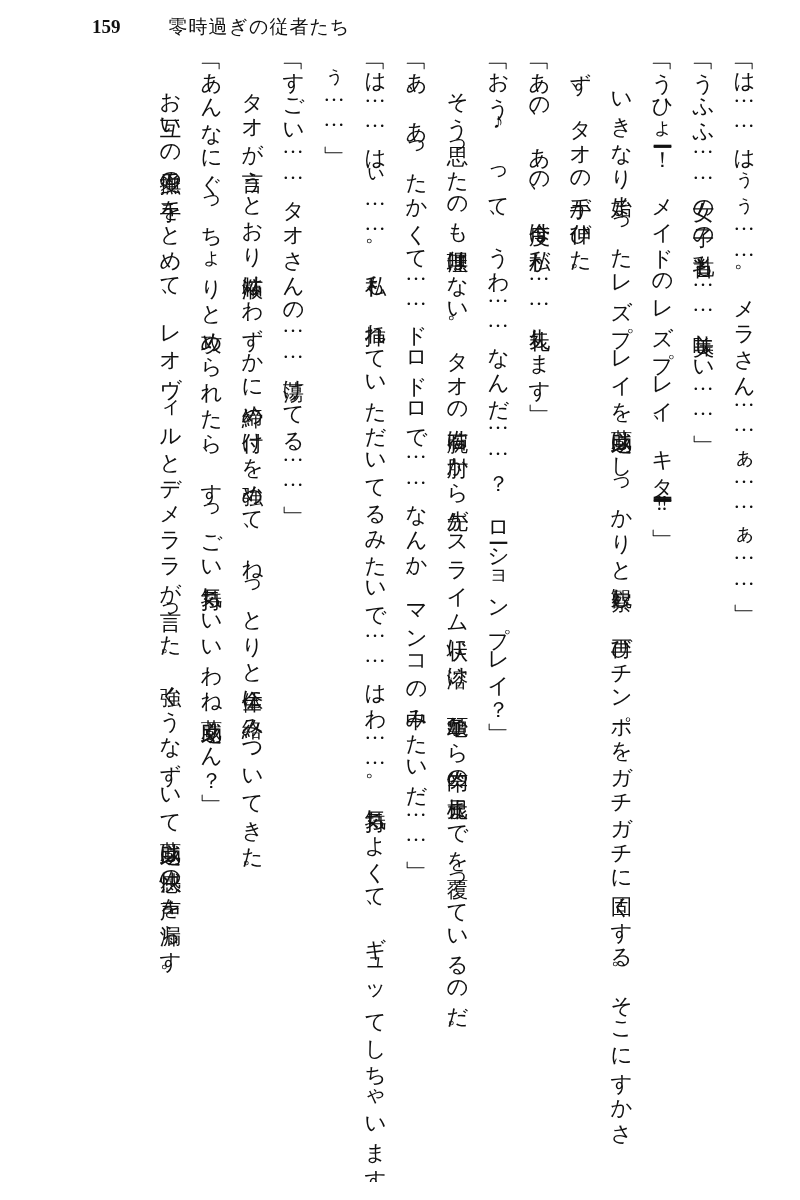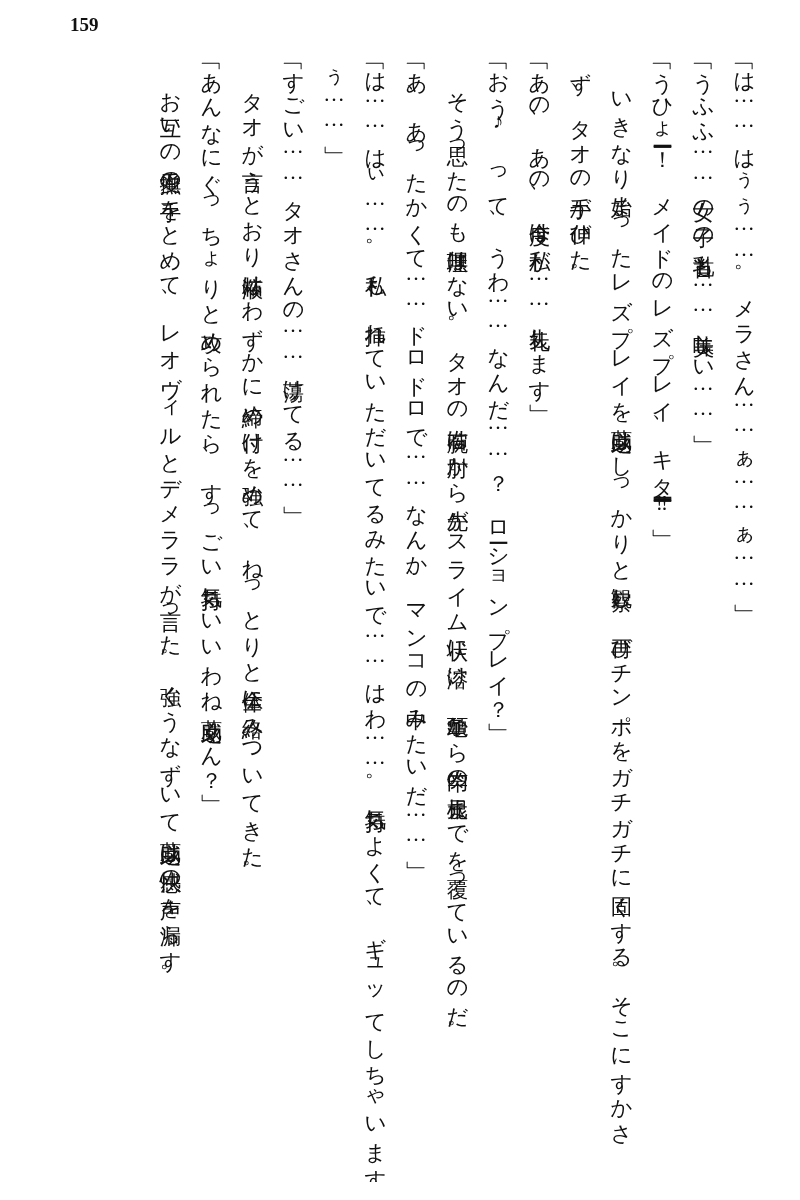--- a/index.html
+++ b/index.html
@@ -35,20 +35,21 @@
     justify-content: flex-start;
     padding-left: 70px;
     box-sizing: border-box;
     white-space: nowrap;
   }
   #header .page-number {
     font-size: 19px;
     font-weight: bold;
     letter-spacing: 0px;
     margin-right: 22px;
+    margin-left: 22px;
   }
   #header .chapter-title {
     font-size: 19px;
     font-weight: normal;
     letter-spacing: 1px;
   }
   #header .chapter-sub {
     font-size: 19px;
     font-weight: normal;
     letter-spacing: 1px;
@@ -95,20 +96,21 @@
     text-indent: 21px;
   }
 </style>
 </head>
 <body>
 
 <div id="page">
 
   <div id="header">
     <span class="page-number">159</span>
+    <span class="chapter-sub">零時過ぎの従者たち</span>
   </div>
 
   <div id="header-rule"></div>
 
   <div id="body-area">
     <div id="vertical-text">
       <p>「は……はぅぅ……。メラさん……ぁ……ぁ……」</p>
       <p>「うふふ……女の子の乳首も……美味しい……」</p>
       <p>「うひょーー！　メイドのレズプレイ、キターーー‼」</p>
       <p class="indent">いきなり始まったレズプレイを蔵之助はしっかりと観察し、再びチンポをガチガチに固くする。そこにすかさず、タオの手が伸びた。</p>

